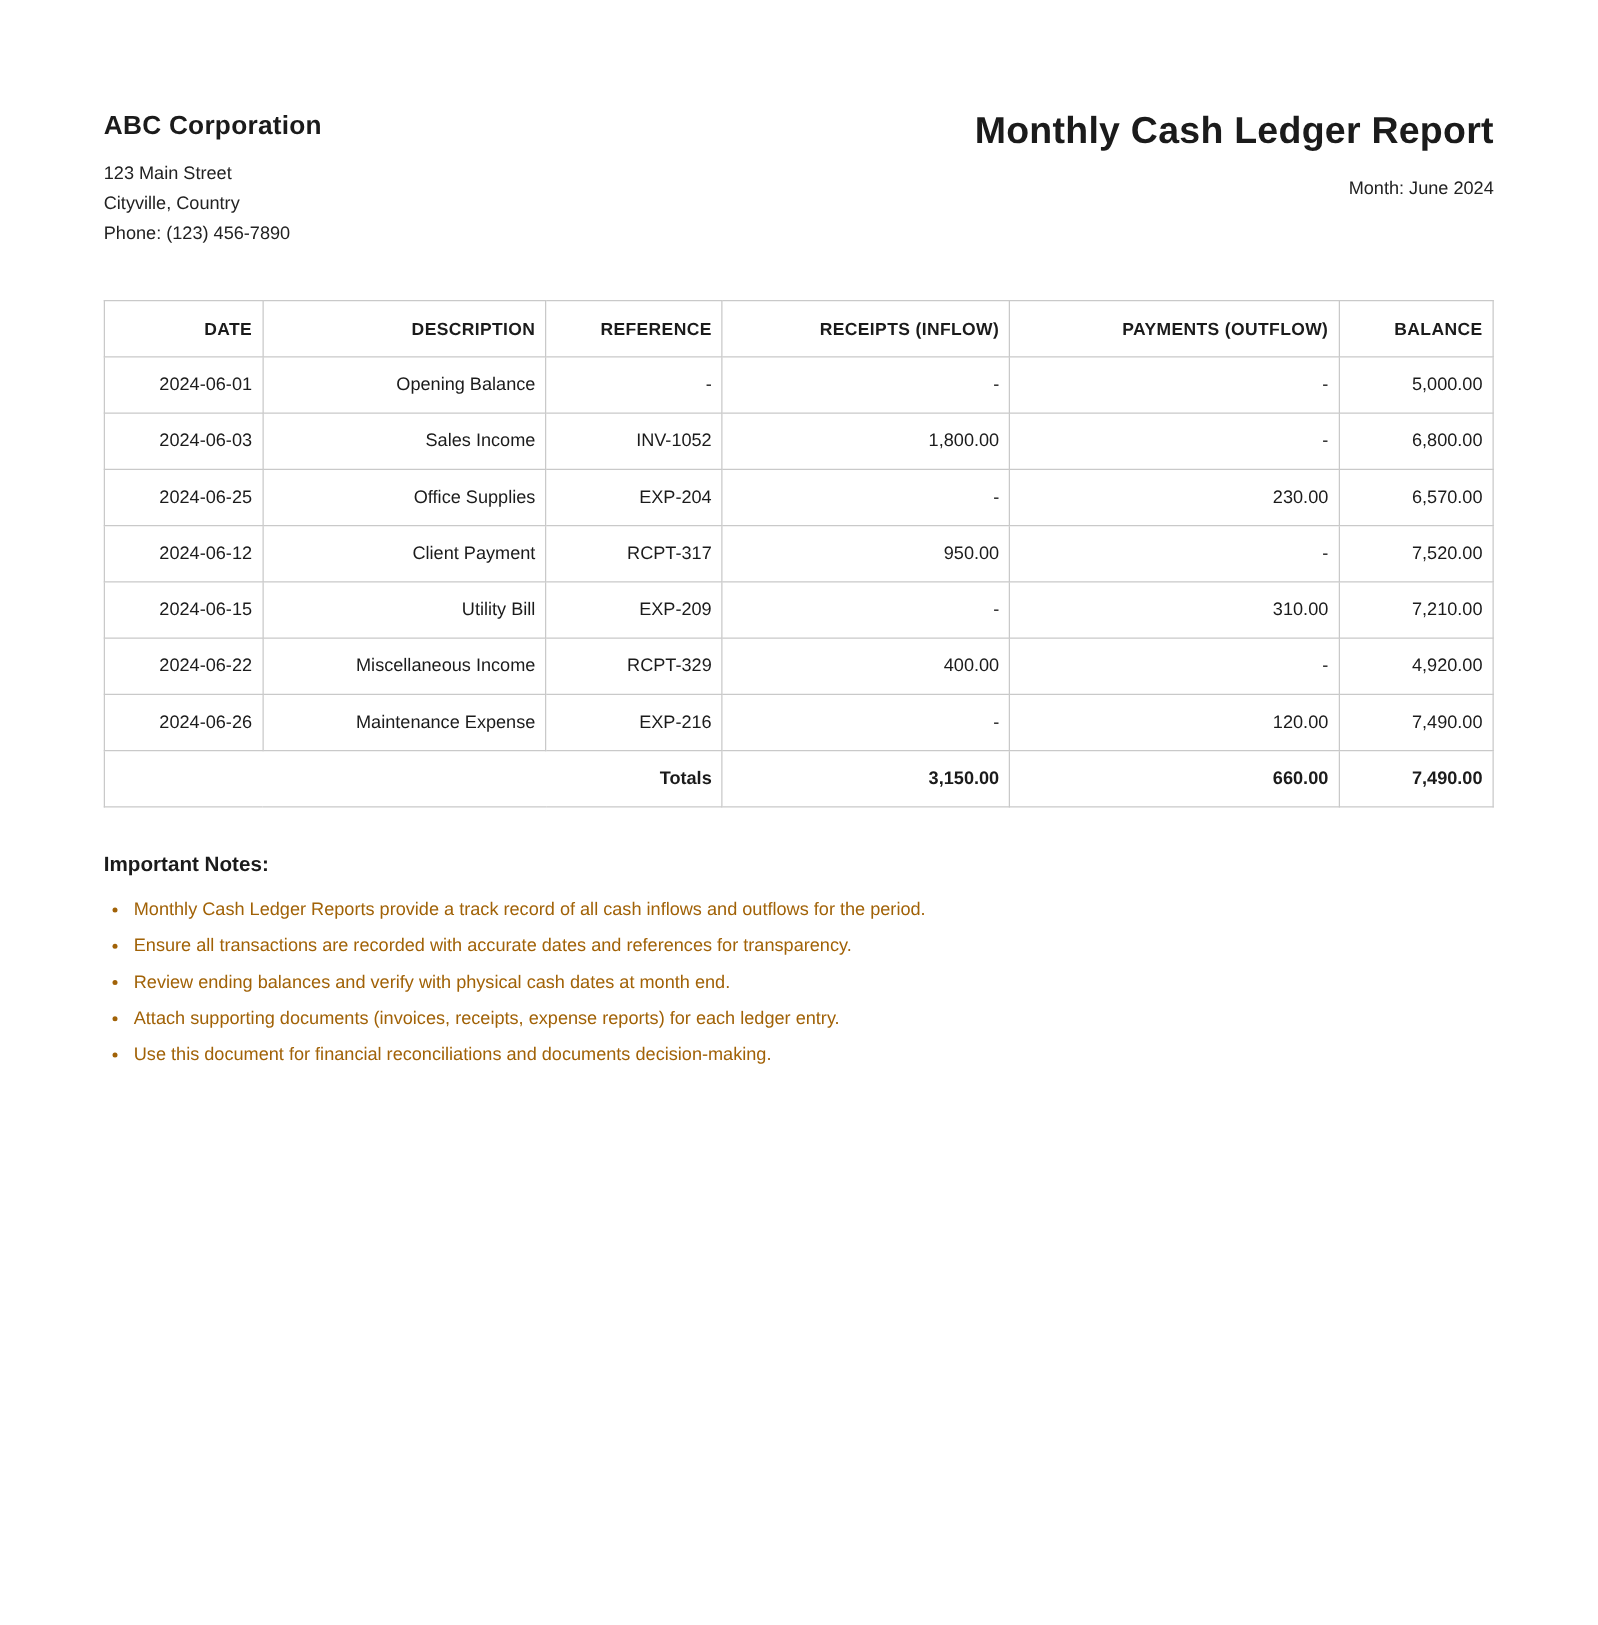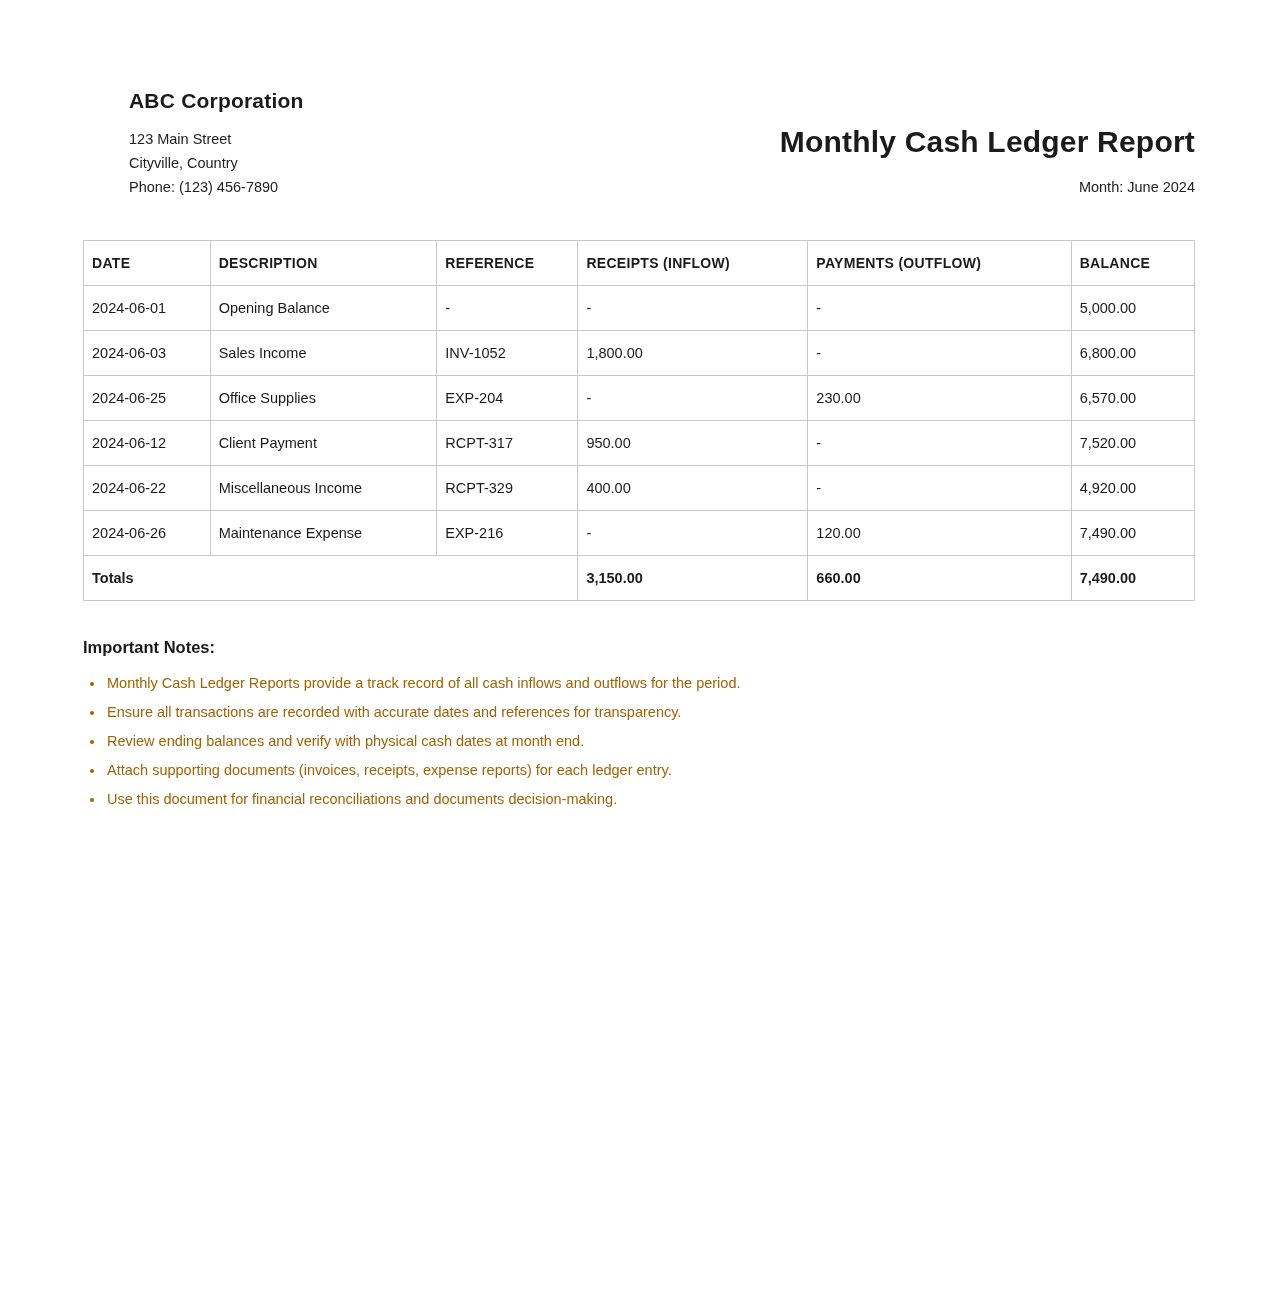--- a/index.html
+++ b/index.html
@@ -11,22 +11,21 @@
     color: #1b1b1b;
     position: relative;
   }
   .page {
     padding: 88px 83px 40px 83px;
   }
   
   .doc-header {
     display: flex;
     justify-content: space-between;
-    align-items: flex-end;
-    margin-left: 46px;
+    align-items: flex-start;
   }
   .company-block { line-height: 1.2; }
   .company-name {
     font-size: 21px;
     font-weight: 700;
     letter-spacing: 0.2px;
   }
   .company-address {
     margin-top: 14px;
     font-size: 14.5px;
@@ -48,21 +47,21 @@
   }
   
   table.ledger {
     margin-top: 41px;
     width: 100%;
     border-collapse: collapse;
     table-layout: fixed;
   }
   table.ledger th, table.ledger td {
     border: 1px solid #c9c9c9;
-    text-align: left;
+    text-align: right;
     vertical-align: middle;
     height: 45px;
     padding: 4px 8px;
     font-size: 14.5px;
     color: #1b1b1b;
     overflow: hidden;
     white-space: nowrap;
   }
   table.ledger th {
     font-weight: 700;
@@ -159,20 +158,28 @@
       </tr>
       <tr>
         <td>2024-06-12</td>
         <td>Client Payment</td>
         <td>RCPT-317</td>
         <td>950.00</td>
         <td>-</td>
         <td>7,520.00</td>
       </tr>
       <tr>
+        <td>2024-06-15</td>
+        <td>Utility Bill</td>
+        <td>EXP-209</td>
+        <td>-</td>
+        <td>310.00</td>
+        <td>7,210.00</td>
+      </tr>
+      <tr>
         <td>2024-06-22</td>
         <td>Miscellaneous Income</td>
         <td>RCPT-329</td>
         <td>400.00</td>
         <td>-</td>
         <td>4,920.00</td>
       </tr>
       <tr>
         <td>2024-06-26</td>
         <td>Maintenance Expense</td>

